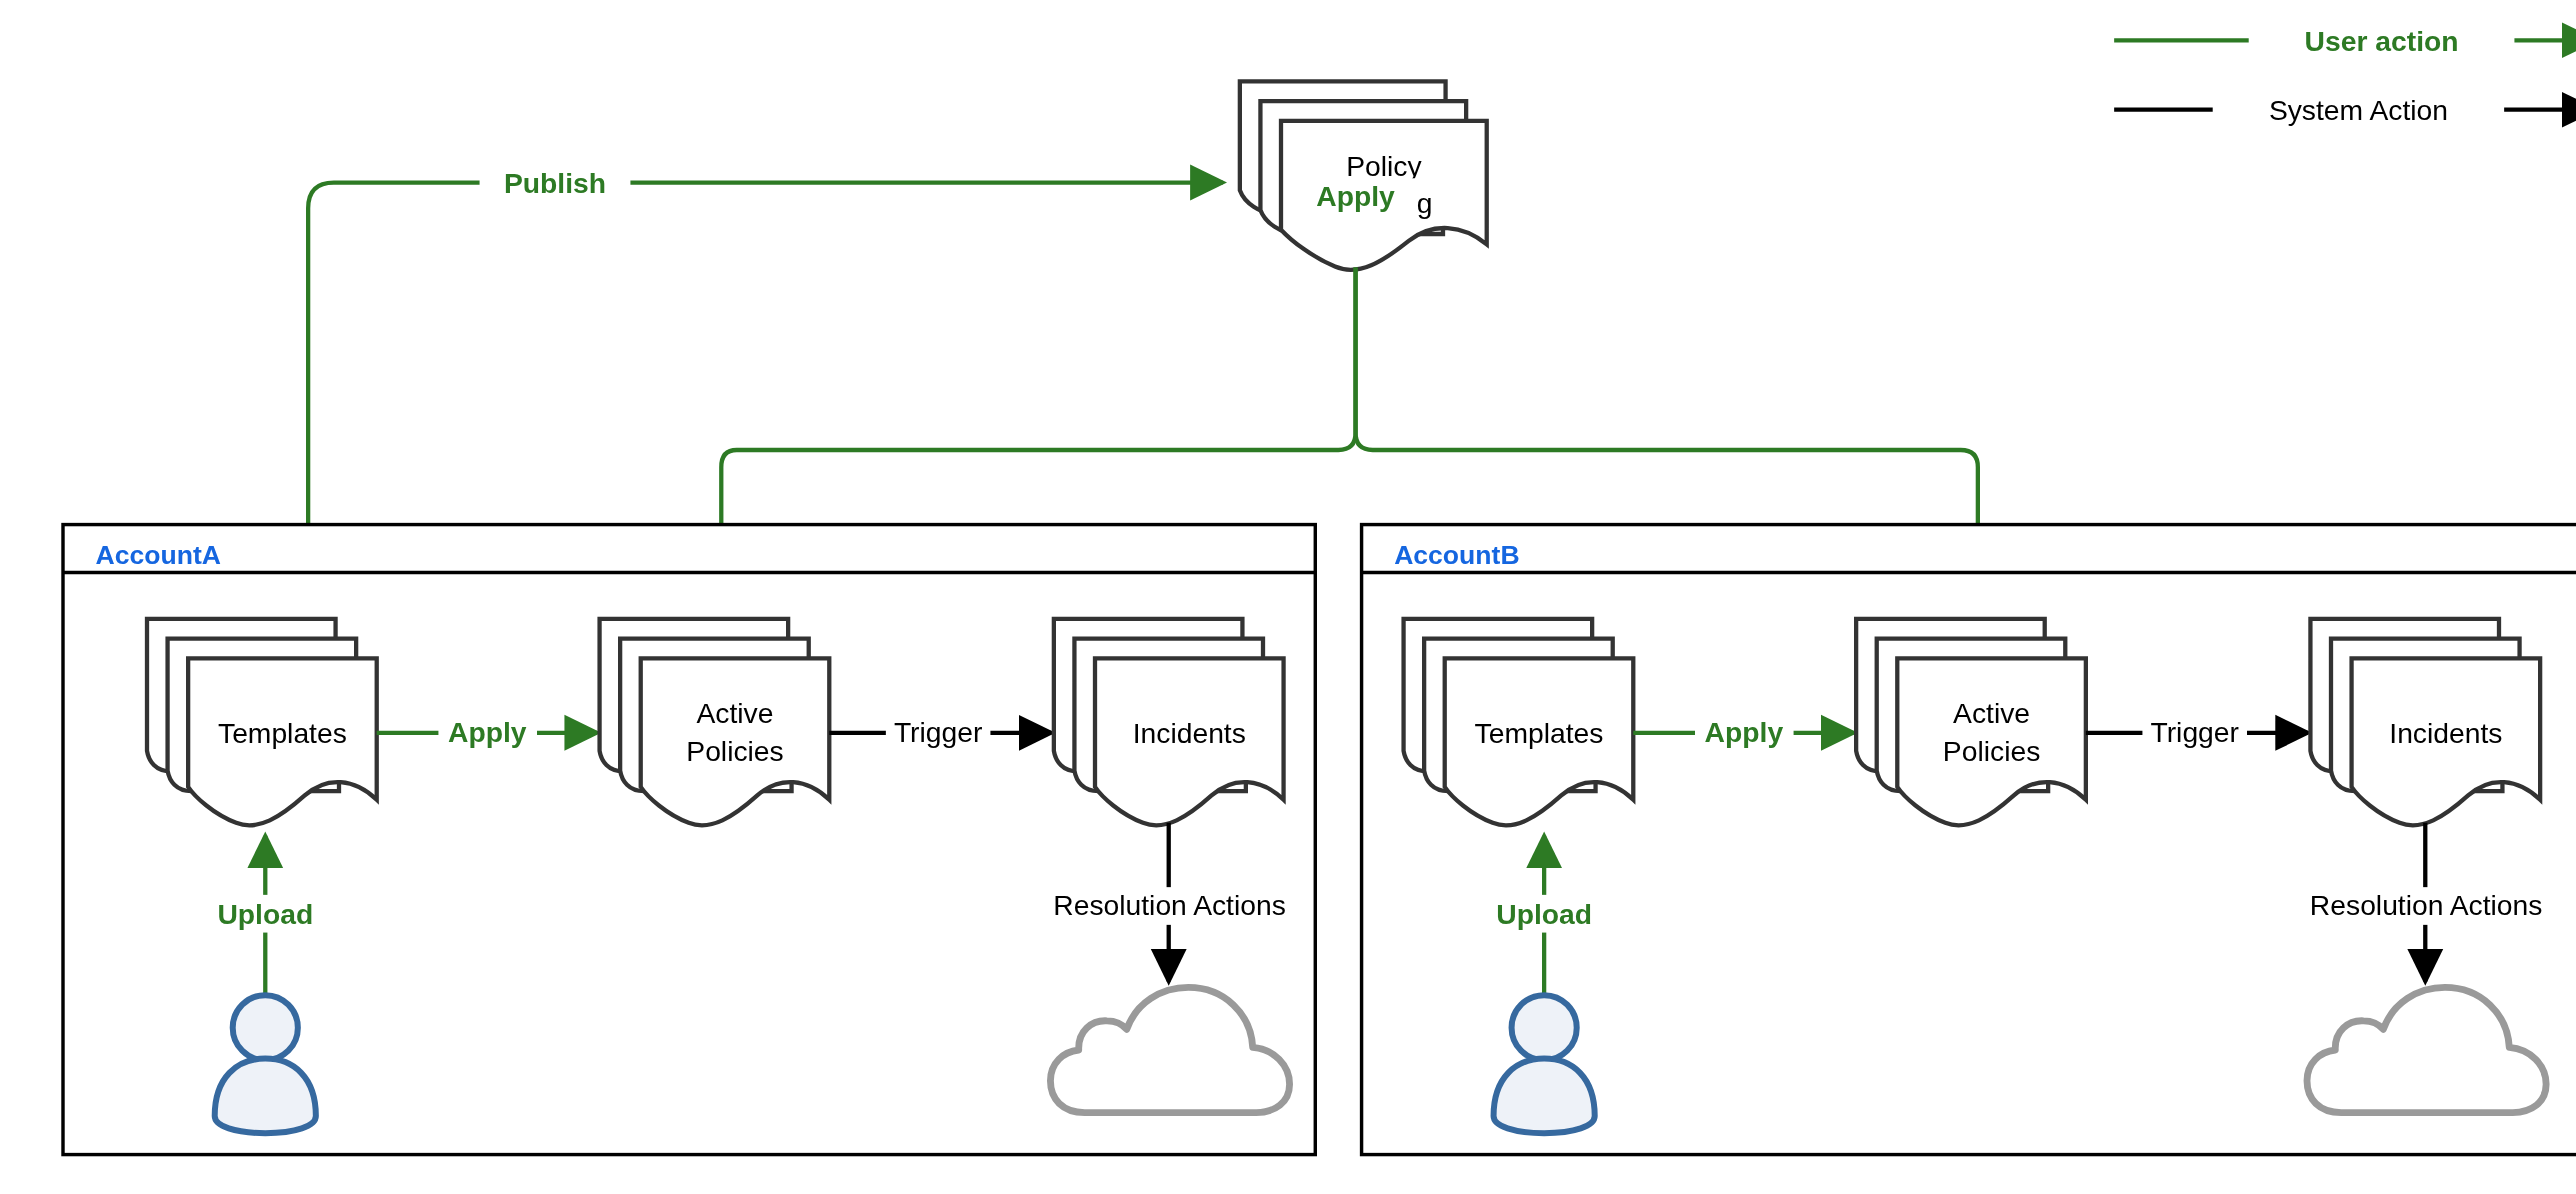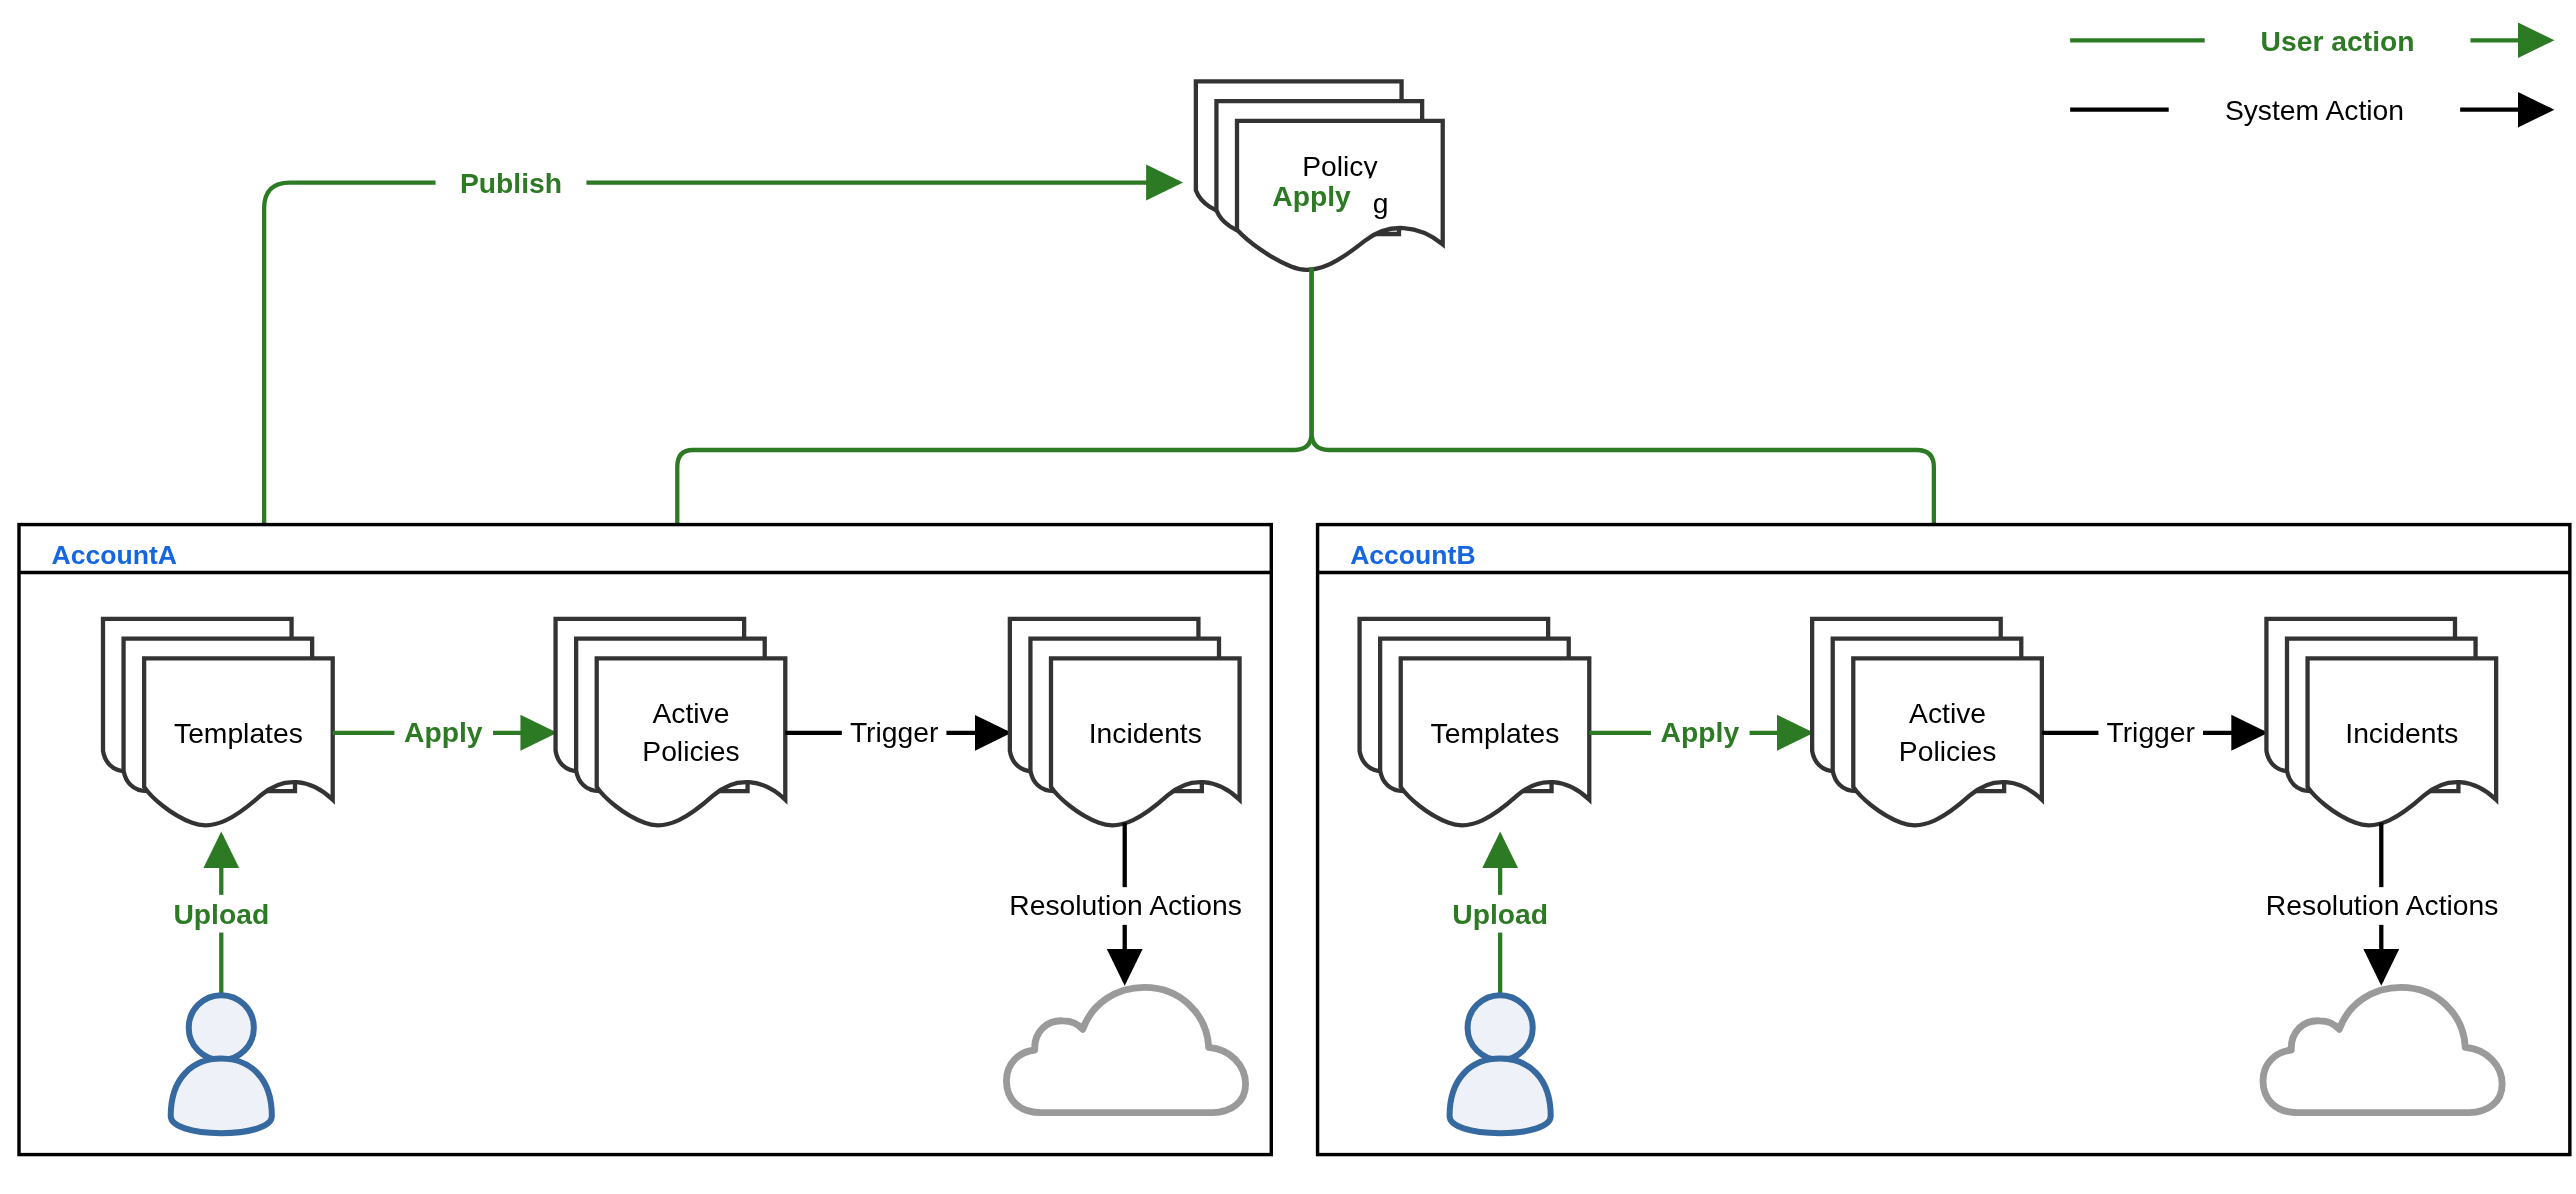--- a/index.html
+++ b/index.html
@@ -12,20 +12,21 @@
     width: 2576px;
     height: 1194px;
     font-family: "Liberation Sans", sans-serif;
     overflow: hidden;
   }
   #diagram-root {
     position: relative;
     width: 2228px;
     height: 1194px;
     background: #ffffff;
+    padding-left: 44px;
   }
   svg#scene {
     display: block;
     width: 2576px;
     height: 1194px;
   }
   .doc-sheet {
     fill: #ffffff;
     stroke: #333333;
     stroke-width: 5;

